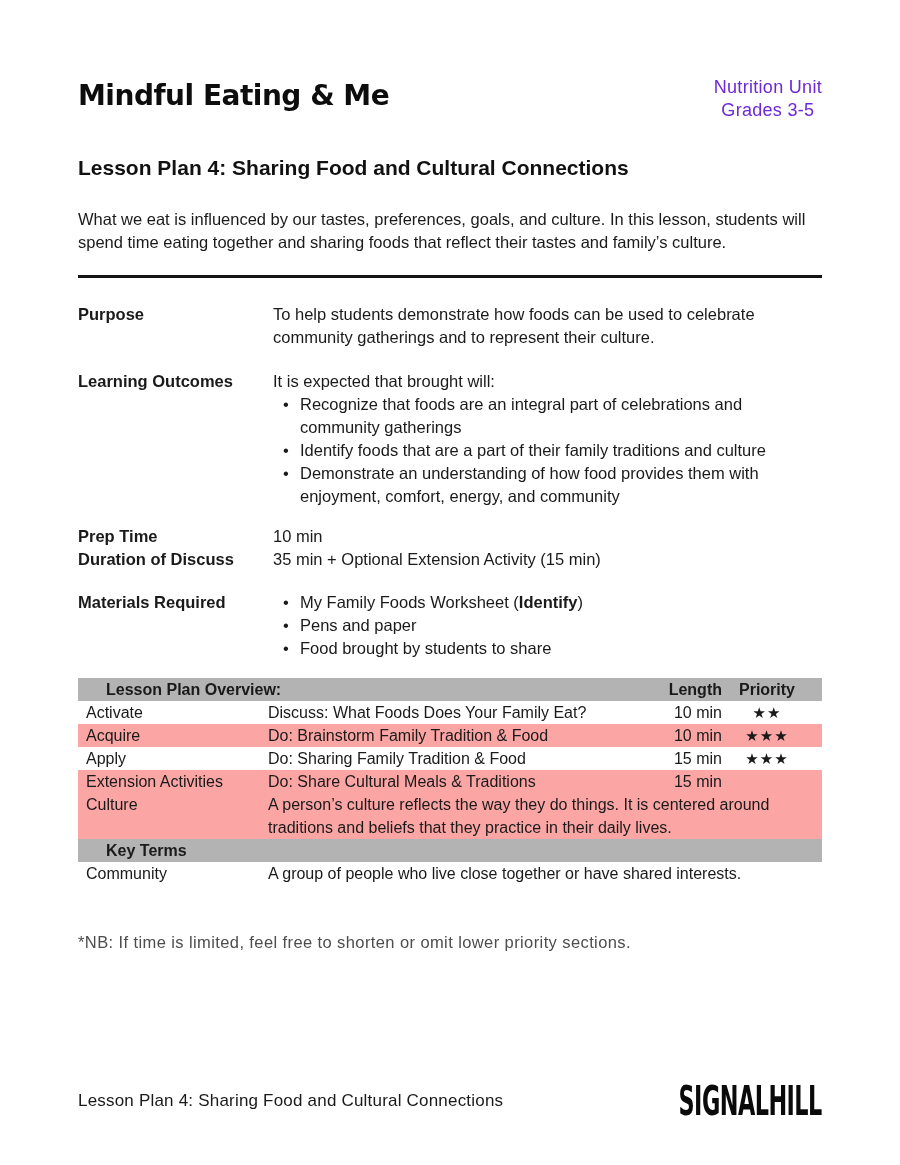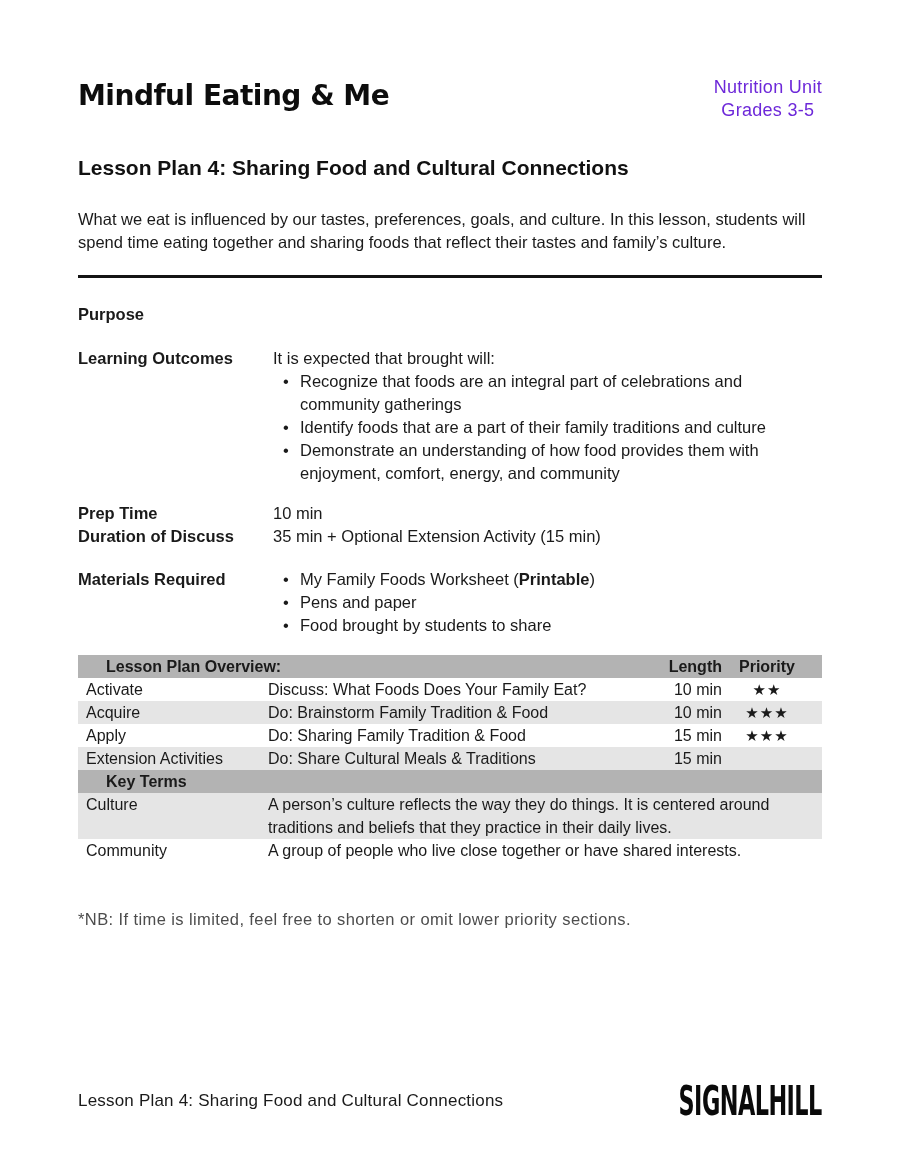--- a/index.html
+++ b/index.html
@@ -38,21 +38,21 @@
   ul.bullets li { position:relative; padding-left:27px; font-size:16.5px; line-height:23px; }
   ul.bullets li::before {
     content:"\2022"; position:absolute; left:10px; top:0; font-size:16.5px; line-height:23px;
   }
   .b { font-weight:bold; }
 
   
   .otable { margin-top:18px; width:744px; font-size:16px; }
   .trow { display:flex; align-items:flex-start; min-height:23px; line-height:23px; }
   .hdr { background:#b3b3b3; font-weight:bold; }
-  .alt { background:#e5e5e5; }
+  .alt { background:#fca5a5; }
   .c-phase  { width:190px; padding-left:8px; flex:none; }
   .c-activity { flex:1; }
   .c-length { width:92px; text-align:right; padding-right:12px; flex:none; }
   .c-priority { width:88px; text-align:center; padding-right:22px; flex:none; }
   .c-title { flex:1; padding-left:8px;margin-left:20px; }
   .stars { letter-spacing:1px; font-size:15px; }
   .c-def { flex:1; padding-right:4px; }
 
   
   .note {
@@ -90,20 +90,21 @@
     <div class="lesson-title">Lesson Plan 4: Sharing Food and Cultural Connections</div>
 
     <p class="intro">What we eat is influenced by our tastes, preferences, goals, and culture. In this lesson, students will spend time eating together and sharing foods that reflect their tastes and family’s culture.</p>
 
     <div class="rule"></div>
 
     <div class="details">
 
       <div class="drow">
         <div class="dlabel">Purpose</div>
+        <div class="dvalue">To help students demonstrate how foods can be used to celebrate community gatherings and to represent their culture.</div>
       </div>
 
       <div class="gap21"></div>
 
       <div class="drow">
         <div class="dlabel">Learning Outcomes</div>
         <div class="dvalue">
           <div>It is expected that brought will:</div>
           <ul class="bullets">
             <li>Recognize that foods are an integral part of celebrations and community gatherings</li>
@@ -123,21 +124,21 @@
         <div class="dlabel">Duration of Discuss</div>
         <div class="dvalue">35 min + Optional Extension Activity (15 min)</div>
       </div>
 
       <div class="gap20"></div>
 
       <div class="drow">
         <div class="dlabel">Materials Required</div>
         <div class="dvalue">
           <ul class="bullets">
-            <li><span>My Family Foods Worksheet (</span><span class="b">Printable</span><span>)</span></li>
+            <li><span>My Family Foods Worksheet (</span><span class="b">Identify</span><span>)</span></li>
             <li>Pens and paper</li>
             <li>Food brought by students to share</li>
           </ul>
         </div>
       </div>
     </div>
 
     <div class="otable">
       <div class="trow hdr">
         <div class="c-title">Lesson Plan Overview:</div>
@@ -166,27 +167,27 @@
         <div class="c-priority stars">★★★</div>
       </div>
 
       <div class="trow alt">
         <div class="c-phase">Extension Activities</div>
         <div class="c-activity">Do: Share Cultural Meals &amp; Traditions</div>
         <div class="c-length">15 min</div>
         <div class="c-priority stars"></div>
       </div>
 
-      <div class="trow hdr">
-        <div class="c-title">Key Terms</div>
-      </div>
-
       <div class="trow alt">
         <div class="c-phase">Culture</div>
         <div class="c-def">A person’s culture reflects the way they do things. It is centered around traditions and beliefs that they practice in their daily lives.</div>
+      </div>
+
+      <div class="trow hdr">
+        <div class="c-title">Key Terms</div>
       </div>
 
       <div class="trow">
         <div class="c-phase">Community</div>
         <div class="c-def">A group of people who live close together or have shared interests.</div>
       </div>
     </div>
 
     <div class="note">*NB: If time is limited, feel free to shorten or omit lower priority sections.</div>
 

